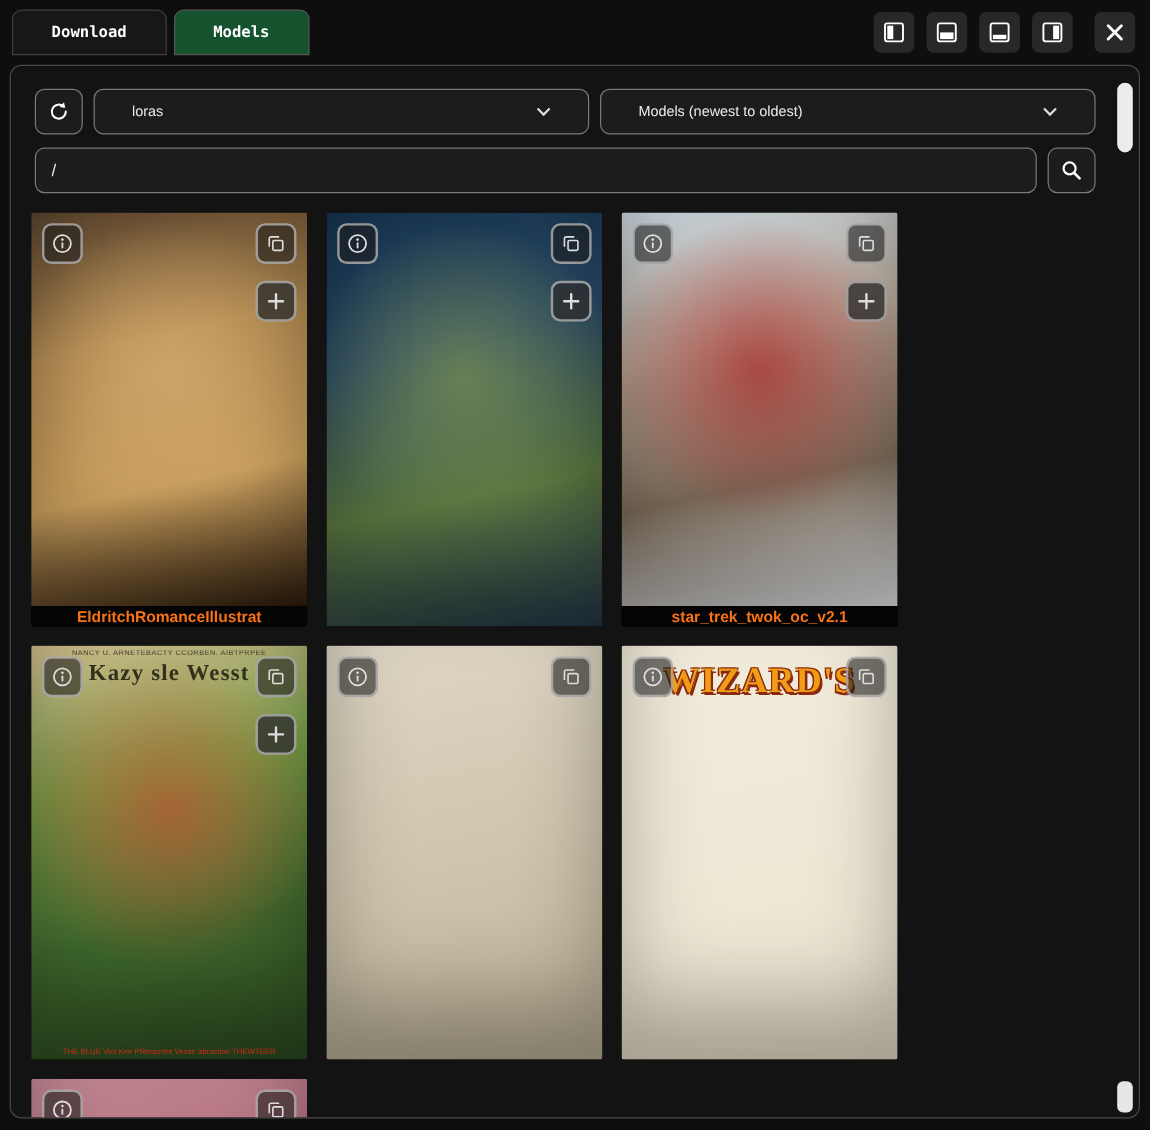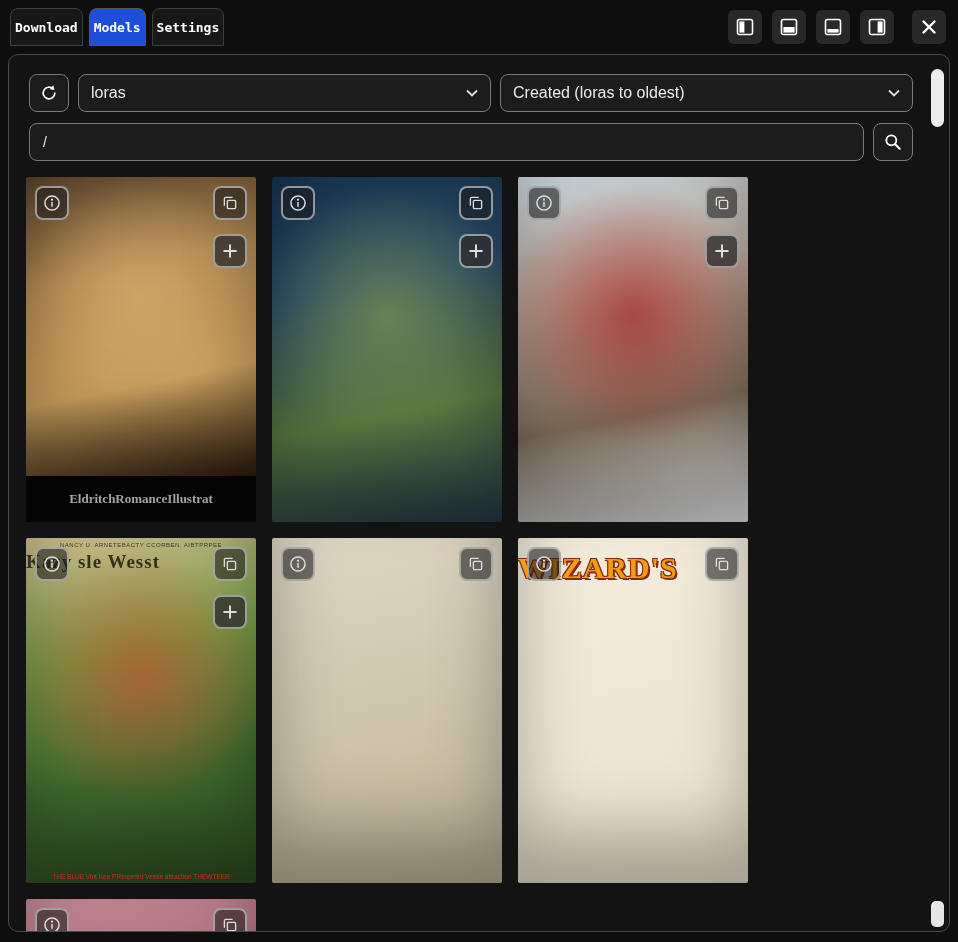--- a/index.html
+++ b/index.html
@@ -1,86 +1,85 @@
 <!DOCTYPE html>
 <html><head>
 <meta charset="utf-8">
 <style>
   * { margin:0; padding:0; box-sizing:border-box; }
   html,body { width:958px; height:942px; background:#0e0e0e; overflow:hidden;
               font-family:"Liberation Sans", sans-serif; }
 
   
   .tabbar { position:absolute; top:8px; left:10px; display:flex; gap:6px; z-index:3; }
-  .tab { height:38px; padding:0 4px; display:flex; align-items:center; cursor:pointer;
+  .tab { height:38px; padding:0 32px; display:flex; align-items:center; cursor:pointer;
          background:#171717; border:1px solid #3e3e3e; border-radius:8px 8px 0 0;
          font-family:"DejaVu Sans Mono", monospace; font-weight:bold; font-size:13px; color:#fff; }
-  .tab.active { background:#1d4ed8; border-color:#565656; }
+  .tab.active { background:#14532d; border-color:#565656; }
 
   .win-controls { position:absolute; top:10px; right:12px; display:flex; gap:10px; z-index:3; }
   .ctrl-btn { width:34px; height:34px; background:#282828; border:none; border-radius:6px;
               display:flex; align-items:center; justify-content:center; cursor:pointer; }
   .ctrl-btn.close { margin-left:8px; }
 
   
   .content { position:absolute; top:54px; left:8px; right:8px; bottom:10px;
              border:1px solid #4a4a4a; border-radius:10px; background:#131313; overflow:hidden; }
 
   .row1 { display:flex; gap:9px; margin:19px 36px 0 20px; }
   .row2 { display:flex; gap:9px; margin:11px 36px 0 20px; }
   .tool-btn { width:40px; height:38px; flex:none; background:#1c1c1c; border:1px solid #7a7a7a;
               border-radius:8px; display:flex; align-items:center; justify-content:center; cursor:pointer; }
   .select { flex:1; height:38px; background:#1c1c1c; border:1px solid #7a7a7a; border-radius:8px;
-            display:flex; align-items:center; justify-content:space-between; padding:0 12px;
-            color:#ececec; font-size:16px; cursor:pointer; }
+            display:flex; align-items:center; justify-content:space-between; padding:0 31px;
+            color:#ececec; font-size:12px; cursor:pointer; }
   .search-input { flex:1; height:38px; background:#1c1c1c; border:1px solid #7a7a7a; border-radius:8px;
                   color:#ececec; font-size:14px; padding:0 13px; outline:none; }
 
   
   .grid { margin:16px 0 0 17px; display:grid; grid-template-columns:repeat(3,230px); gap:16px; }
   .card { width:230px; height:345px; background:#000; position:relative; display:flex;
           flex-direction:column; overflow:hidden; border-radius:2px; cursor:pointer; }
   .card-image { flex:1; position:relative; box-shadow:inset 0 -50px 70px rgba(0,0,0,.30); }
-  .card-label { height:46px; background:#040404; color:#a3a3a3; display:flex; align-items:center;
-                justify-content:center; font-family:Liberation Serif, serif; font-weight:bold;
+  .card-label { height:17px; background:#040404; color:#f97316; display:flex; align-items:center;
+                justify-content:center; font-family:Liberation Sans, sans-serif; font-weight:bold;
                 font-size:13px; white-space:nowrap; overflow:hidden; }
 
   .ov-btn { position:absolute; width:34px; height:34px; border-radius:8px;
             background:rgba(28,28,28,.58); border:2px solid rgba(190,190,190,.75);
             display:flex; align-items:center; justify-content:center; cursor:pointer; padding:0; }
   .ov-info { top:9px; left:9px; }
   .ov-right { position:absolute; top:9px; right:9px; display:flex; flex-direction:column;
               gap:14px; align-items:flex-end; }
   .ov-right .ov-btn { position:static; }
   .ov-btn.plus { background:rgba(45,45,45,.78); }
 
   .img-caption { position:absolute; top:4px; left:4px; right:4px; text-align:center;
                  font-size:6px; letter-spacing:.5px; color:#3c3a28; white-space:nowrap; overflow:hidden; }
-  .img-title   { position:absolute; top:13px; left:0; right:0; 
+  .img-title   { position:absolute; top:13px; left:0; right:0; text-align:center;
                  font-family:"Liberation Serif", serif; font-weight:bold; color:#2e2a1a;
                  letter-spacing:1px; white-space:nowrap; }
   .img-title.outlined { text-shadow:2px 2px 0 #8a2810, -1px -1px 0 #8a2810,
                         1px -1px 0 #8a2810, -1px 1px 0 #8a2810; }
   .img-footer  { position:absolute; bottom:3px; left:3px; right:3px; text-align:center;
                  font-size:6.5px; color:#cf2b1b; white-space:nowrap; overflow:hidden; }
 
   
   .scrollbar { position:absolute; top:6px; right:5px; bottom:4px; width:13px; }
   .scroll-thumb { position:absolute; top:8px; left:0; width:13px; height:58px;
                   background:#ececec; border-radius:7px; cursor:grab; }
   .scroll-bottom { position:absolute; bottom:0; left:0; width:13px; height:26px;
                    background:#e6e6e6; border-radius:5px; cursor:grab; }
 </style>
 </head>
 <body>
 
 <div class="tabbar">
   <button class="tab">Download</button>
   <button class="tab active">Models</button>
-  <button class="tab">Settings</button>
 </div>
 
 <div class="win-controls">
   <button class="ctrl-btn" aria-label="layout-left-panel">
     <svg width="18" height="18" viewBox="0 0 18 18">
       <rect x="1.5" y="1.5" width="15" height="15" rx="2" fill="none" stroke="#fff" stroke-width="1.6"></rect>
       <rect x="3.4" y="3.4" width="5" height="11.2" fill="#fff"></rect>
     </svg>
   </button>
   <button class="ctrl-btn" aria-label="layout-bottom-half">
@@ -117,21 +116,21 @@
         <path d="M17.2 2.6 L18.4 8.2 L12.8 7.4 Z" fill="#fff"></path>
       </svg>
     </button>
     <div class="select">
       <span>loras</span>
       <svg width="12" height="8" viewBox="0 0 12 8">
         <polyline points="1,1.5 6,6.5 11,1.5" fill="none" stroke="#ddd" stroke-width="1.8"></polyline>
       </svg>
     </div>
     <div class="select">
-      <span>Created (loras to oldest)</span>
+      <span>Models (newest to oldest)</span>
       <svg width="12" height="8" viewBox="0 0 12 8">
         <polyline points="1,1.5 6,6.5 11,1.5" fill="none" stroke="#ddd" stroke-width="1.8"></polyline>
       </svg>
     </div>
   </div>
 
   <div class="row2">
     <input class="search-input" type="text" value="/" style="">
     <button class="tool-btn">
       <svg width="20" height="20" viewBox="0 0 24 24">
@@ -216,20 +215,21 @@
           <rect x="8.5" y="8.5" width="11" height="11" rx="1.5" fill="none" stroke="#ddd" stroke-width="1.8"></rect>
           <path d="M15.5 4.5h-9a2 2 0 0 0-2 2v9" fill="none" stroke="#ddd" stroke-width="1.8"></path>
         </svg>
       </button>
       <button class="ov-btn plus">
         <svg width="20" height="20" viewBox="0 0 24 24">
           <path d="M12 5v14M5 12h14" stroke="#ddd" stroke-width="2.4" stroke-linecap="round"></path>
         </svg>
       </button>
     </div>
+    <div class="card-label">star_trek_twok_oc_v2.1</div>
   </div>
       <div class="card">
     <div class="card-image" style="background: radial-gradient(circle at 50% 40%, rgba(192, 80, 48, 0.69) 0%, rgba(0, 0, 0, 0) 55%), linear-gradient(168deg, rgb(208, 188, 140), rgb(116, 160, 72), rgb(62, 104, 44), rgb(44, 76, 32));">
       <span class="img-caption">NANCY U. ARNETEBACTY CCORBEN. AIBTPRPEE</span>
       <span class="img-title" style="color: rgb(51, 48, 28); font-size: 19px;">Kazy sle Wesst</span>
       <span class="img-footer">THE BLUE Vint Kee PReoprrtnt Vesse attraction THEWTEER</span>
     </div>
     <button class="ov-btn ov-info">
       <svg width="20" height="20" viewBox="0 0 24 24">
         <circle cx="12" cy="12" r="8.5" fill="none" stroke="#ddd" stroke-width="1.8"></circle>

